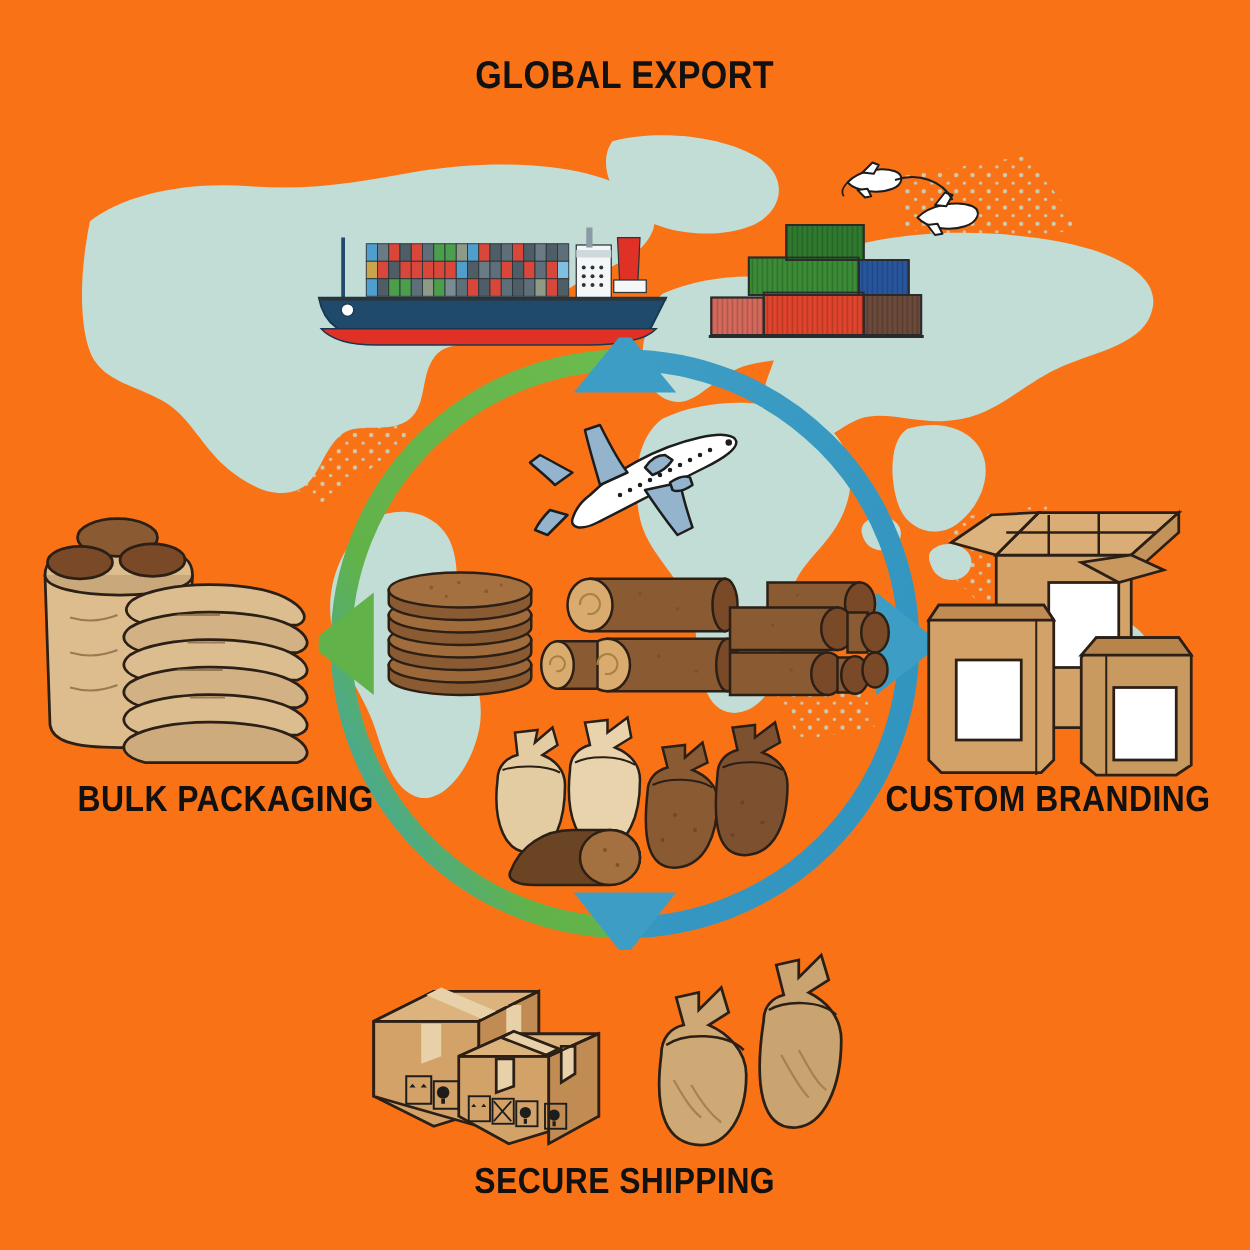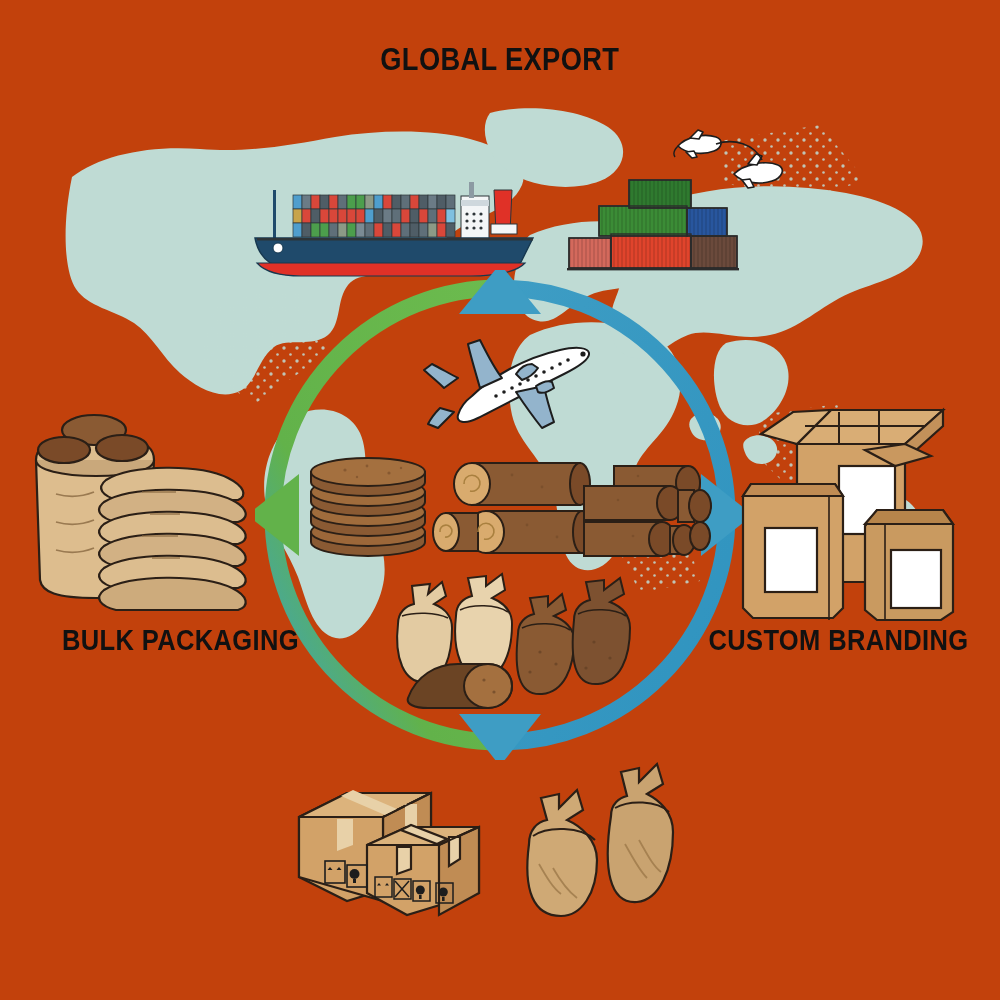--- a/index.html
+++ b/index.html
@@ -1,18 +1,18 @@
 <!DOCTYPE html>
 <html><head>
 <meta charset="utf-8">
 <style>
   html,body{margin:0;padding:0;background:#ffffff;}
   body{width:1000px;height:1000px;overflow:hidden;
        font-family:"Liberation Sans","DejaVu Sans",sans-serif;}
-  #stage{position:relative;width:1000px;height:1000px;background:#c2410c;}
+  #stage{position:relative;width:1000px;height:1000px;background:#f97316;}
 
   
   .lbl{position:absolute;color:#111111;font-weight:700;
        letter-spacing:.4px;white-space:nowrap;
        font-family:"Liberation Sans Narrow","Liberation Sans",sans-serif;
        transform:scaleX(.88);}
   #label-global{top:42px;left:0;width:1000px;text-align:center;font-size:31px;transform:none;}
   #label-global span{display:inline-block;transform:scaleX(.88);}
   #label-bulk{top:624px;left:62px;font-size:29px;transform-origin:left center;}
   #label-custom{top:624px;right:32px;font-size:29px;transform-origin:right center;}
@@ -527,14 +527,17 @@
       <path d="M110 84 C118 98,124 110,132 118"></path>
       <path d="M124 80 C132 94,138 106,146 112"></path>
     </g>
   </svg>
 
   <div class="lbl" id="label-global">
     <span>GLOBAL EXPORT</span>
   </div>
   <div class="lbl" id="label-bulk">BULK PACKAGING</div>
   <div class="lbl" id="label-custom">CUSTOM BRANDING</div>
+  <div class="lbl" id="label-secure">
+    <span>SECURE SHIPPING</span>
+  </div>
 
 </div>
 
 </body></html>

